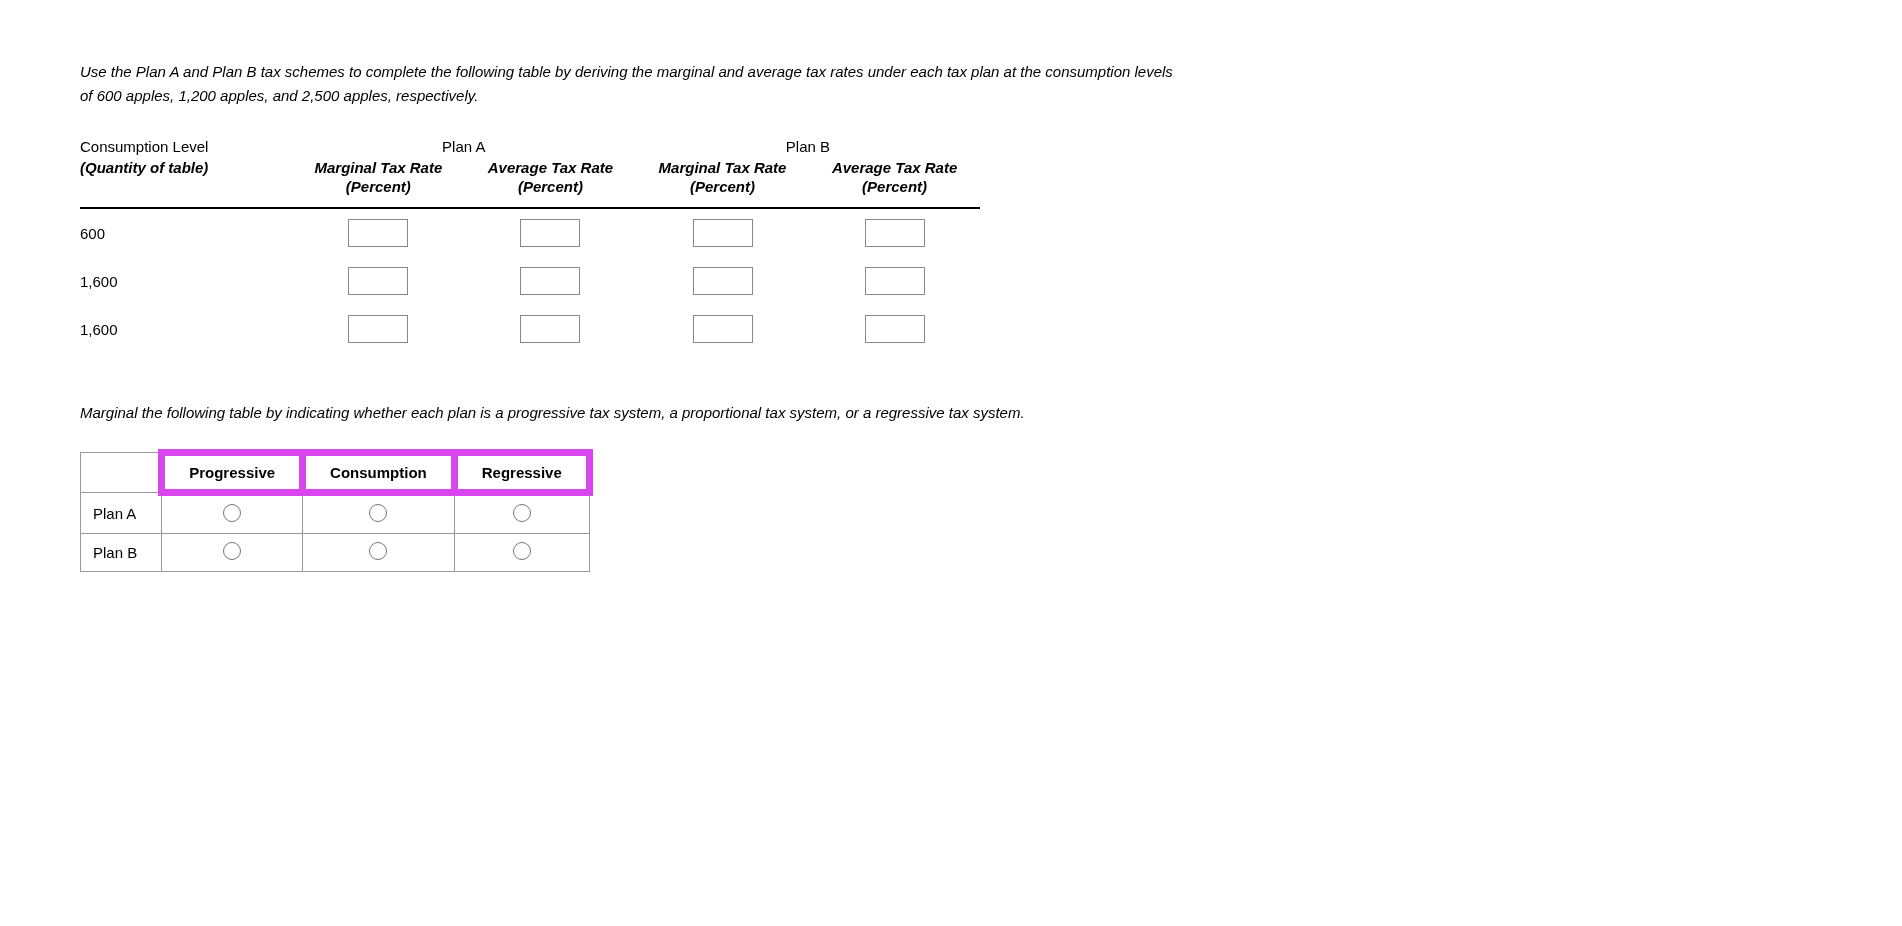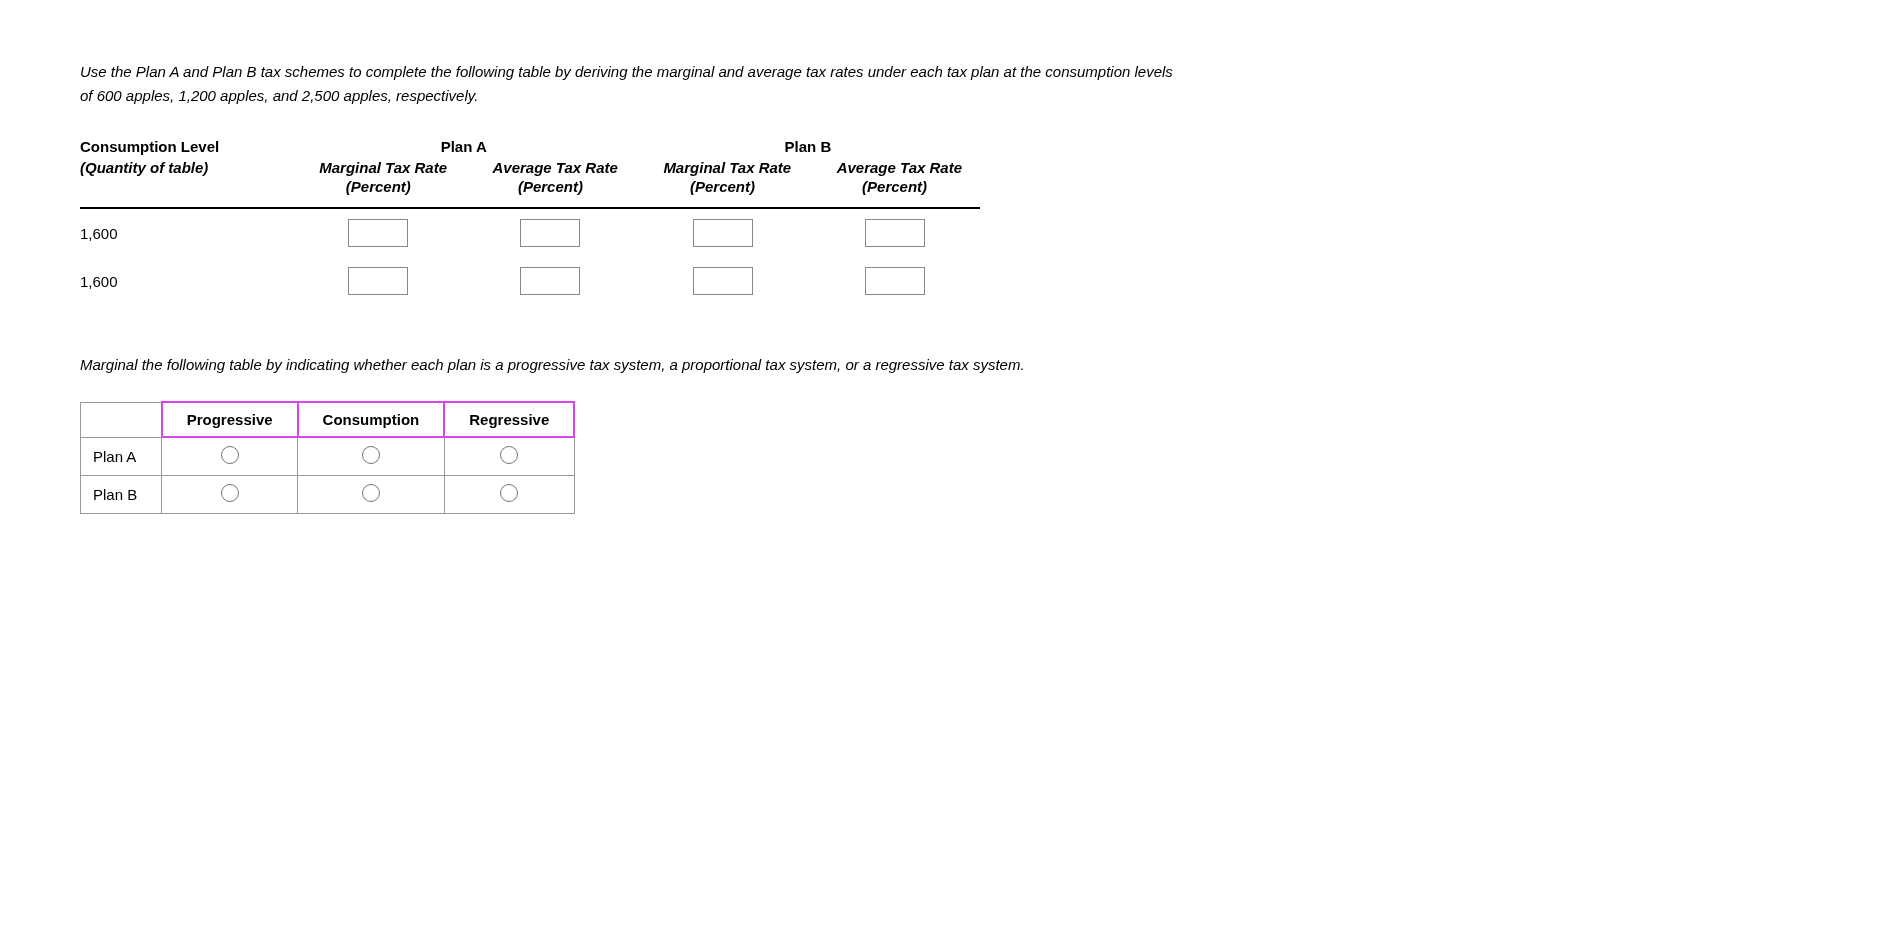--- a/index.html
+++ b/index.html
@@ -44,30 +44,29 @@
     .tax-table .col-consumption {
       text-align: left;
       padding-left: 0;
       min-width: 200px;
     }
 
     
     .header-plan-row th {
       border-bottom: none;
       padding-bottom: 2px;
-      font-weight: bold;
+      font-weight: normal;
       margin-left: 28px;
     }
 
     .header-sub-row th {
       font-weight: bold;
       font-style: italic;
       padding-top: 2px;
       padding-bottom: 2px;
-      text-align: right;
     }
 
     .header-percent-row th {
       font-style: italic;
       font-weight: bold;
       padding-top: 0;
       padding-bottom: 12px;
     }
 
     .plan-group-header {
@@ -116,21 +115,21 @@
     }
 
     .type-table .label-cell {
       text-align: left;
       padding-left: 12px;
       font-weight: normal;
     }
 
     .type-table thead th {
       font-weight: bold;
-      border: 2px solid #d946ef;
+      border: 7px solid #d946ef;
       background: #fff;
     }
 
     .type-table thead th:first-child {
       border: 1px solid #999;
     }
 
     .radio-input {
       width: 18px;
       height: 18px;
@@ -172,20 +171,35 @@
         <th>(Percent)</th>
         <th>(Percent)</th>
       </tr>
     </thead>
     <tbody>
 
       <tr>
         <td colspan="5" style="border-top: 2px solid #000; padding: 0; height: 0;"></td>
       </tr>
 
+      <tr class="data-row">
+        <td class="col-consumption">600</td>
+        <td class="input-cell">
+          <input type="text" class="tax-input" style="">
+        </td>
+        <td class="input-cell">
+          <input type="text" class="tax-input" style="">
+        </td>
+        <td class="input-cell">
+          <input type="text" class="tax-input" style="">
+        </td>
+        <td class="input-cell">
+          <input type="text" class="tax-input" style="">
+        </td>
+      </tr>
       <tr class="data-row">
         <td class="col-consumption">1,600</td>
         <td class="input-cell">
           <input type="text" class="tax-input" style="">
         </td>
         <td class="input-cell">
           <input type="text" class="tax-input" style="">
         </td>
         <td class="input-cell">
           <input type="text" class="tax-input" style="">

